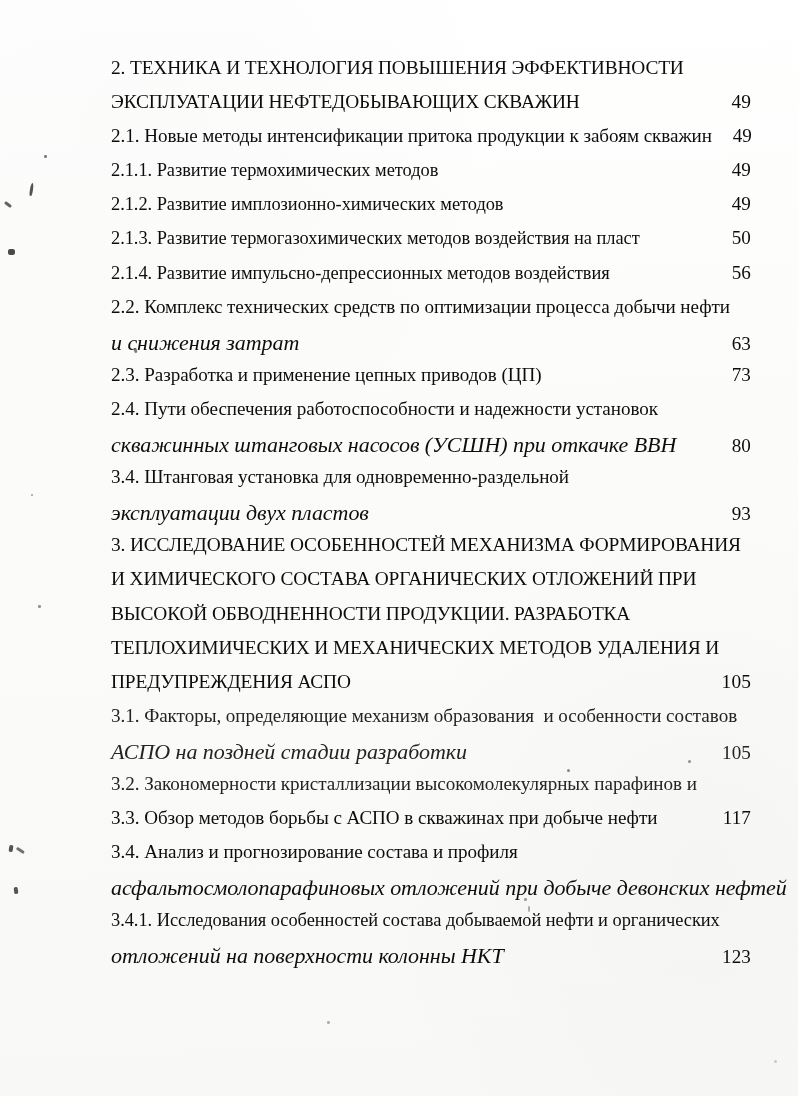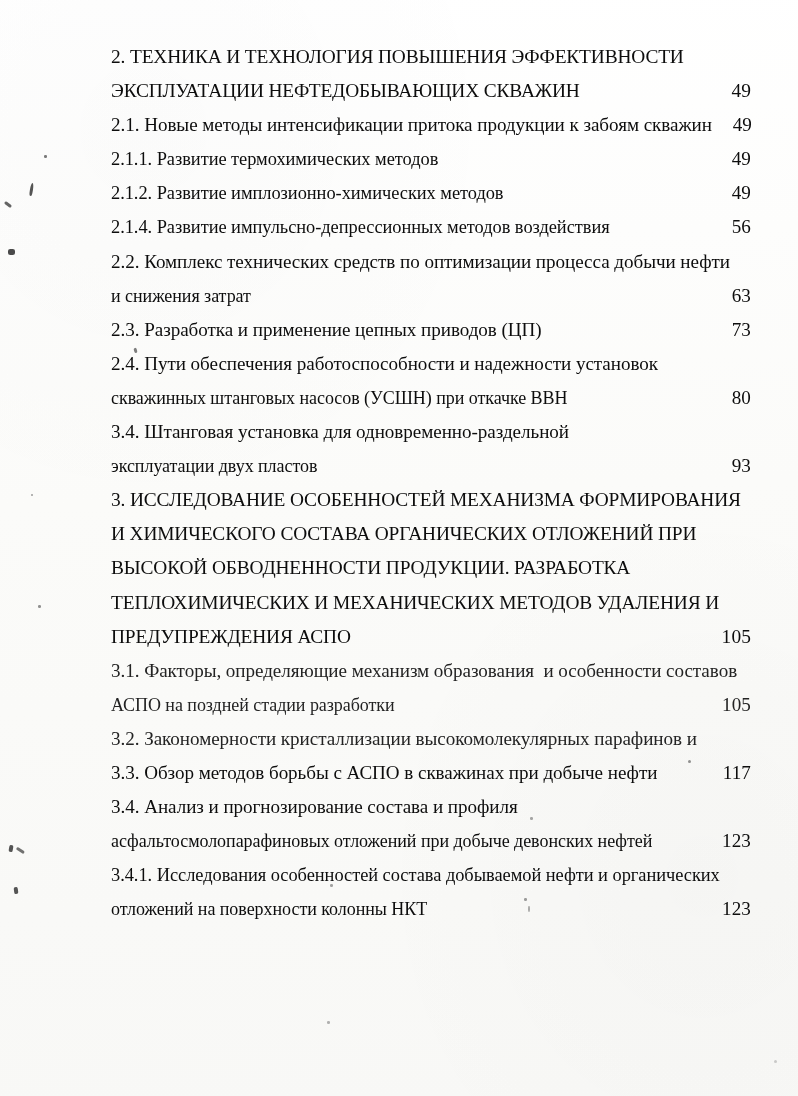--- a/index.html
+++ b/index.html
@@ -27,21 +27,21 @@
     inset: 0;
     background:
       radial-gradient(ellipse 70% 55% at 18% 12%, rgba(0,0,0,0.012), rgba(0,0,0,0) 70%),
       radial-gradient(ellipse 60% 50% at 88% 80%, rgba(0,0,0,0.014), rgba(0,0,0,0) 72%),
       linear-gradient(178deg, #ffffff 0%, #fbfbf9 45%, #f8f8f6 100%);
     pointer-events: none;
   }
   #toc {
     position: absolute;
     left: 111px;
-    top: 46px;
+    top: 57px;
     width: 640px;
   }
   .entry {
     display: flex;
     align-items: baseline;
     justify-content: space-between;
     width: 100%;
     height: 34.1px;
     white-space: pre;
   }
@@ -61,21 +61,21 @@
     font-size: 19.4px;
     letter-spacing: -0.15px;
   }
   .lvl-chapter .pg { font-size: 19.4px; }
 
   
   .lvl-sec .txt { font-size: 19.1px; }
   .lvl-sec .pg  { font-size: 19.1px; }
 
   
-  .lvl-cont .txt { font-size: 18px; }
+  .lvl-cont .txt { font-size: 22px; font-style: italic; }
   .lvl-cont .pg  { font-size: 19.1px; }
 
   
   .lvl-sub .txt {
     font-size: 18.7px;
     transform: scaleX(0.985);
     transform-origin: left center;
   }
   .lvl-sub .pg { font-size: 19.1px; }
 
@@ -122,20 +122,21 @@
 
 <div id="page">
   <div id="paper-tint"></div>
 
   <div id="toc">
       <div class="entry lvl-chapter no-page"><span class="txt">2. ТЕХНИКА И ТЕХНОЛОГИЯ ПОВЫШЕНИЯ ЭФФЕКТИВНОСТИ</span><span class="pg"></span></div>
       <div class="entry lvl-chapter"><span class="txt">ЭКСПЛУАТАЦИИ НЕФТЕДОБЫВАЮЩИХ СКВАЖИН</span><span class="pg">49</span></div>
       <div class="entry lvl-sec"><span class="txt">2.1. Новые методы интенсификации притока продукции к забоям скважин</span><span class="pg">49</span></div>
       <div class="entry lvl-sub"><span class="txt">2.1.1. Развитие термохимических методов</span><span class="pg">49</span></div>
       <div class="entry lvl-sub"><span class="txt">2.1.2. Развитие имплозионно-химических методов</span><span class="pg">49</span></div>
+      <div class="entry lvl-sub"><span class="txt">2.1.3. Развитие термогазохимических методов воздействия на пласт</span><span class="pg">50</span></div>
       <div class="entry lvl-sub"><span class="txt">2.1.4. Развитие импульсно-депрессионных методов воздействия</span><span class="pg">56</span></div>
       <div class="entry lvl-sec no-page"><span class="txt">2.2. Комплекс технических средств по оптимизации процесса добычи нефти</span><span class="pg"></span></div>
       <div class="entry lvl-cont"><span class="txt">и снижения затрат</span><span class="pg">63</span></div>
       <div class="entry lvl-sec"><span class="txt">2.3. Разработка и применение цепных приводов (ЦП)</span><span class="pg">73</span></div>
       <div class="entry lvl-sec no-page"><span class="txt">2.4. Пути обеспечения работоспособности и надежности установок</span><span class="pg"></span></div>
       <div class="entry lvl-cont"><span class="txt">скважинных штанговых насосов (УСШН) при откачке ВВН</span><span class="pg">80</span></div>
       <div class="entry lvl-sec no-page"><span class="txt">3.4. Штанговая установка для одновременно-раздельной</span><span class="pg"></span></div>
       <div class="entry lvl-cont"><span class="txt">эксплуатации двух пластов</span><span class="pg">93</span></div>
       <div class="entry lvl-chapter no-page"><span class="txt">3. ИССЛЕДОВАНИЕ ОСОБЕННОСТЕЙ МЕХАНИЗМА ФОРМИРОВАНИЯ</span><span class="pg"></span></div>
       <div class="entry lvl-chapter no-page"><span class="txt">И ХИМИЧЕСКОГО СОСТАВА ОРГАНИЧЕСКИХ ОТЛОЖЕНИЙ ПРИ</span><span class="pg"></span></div>

